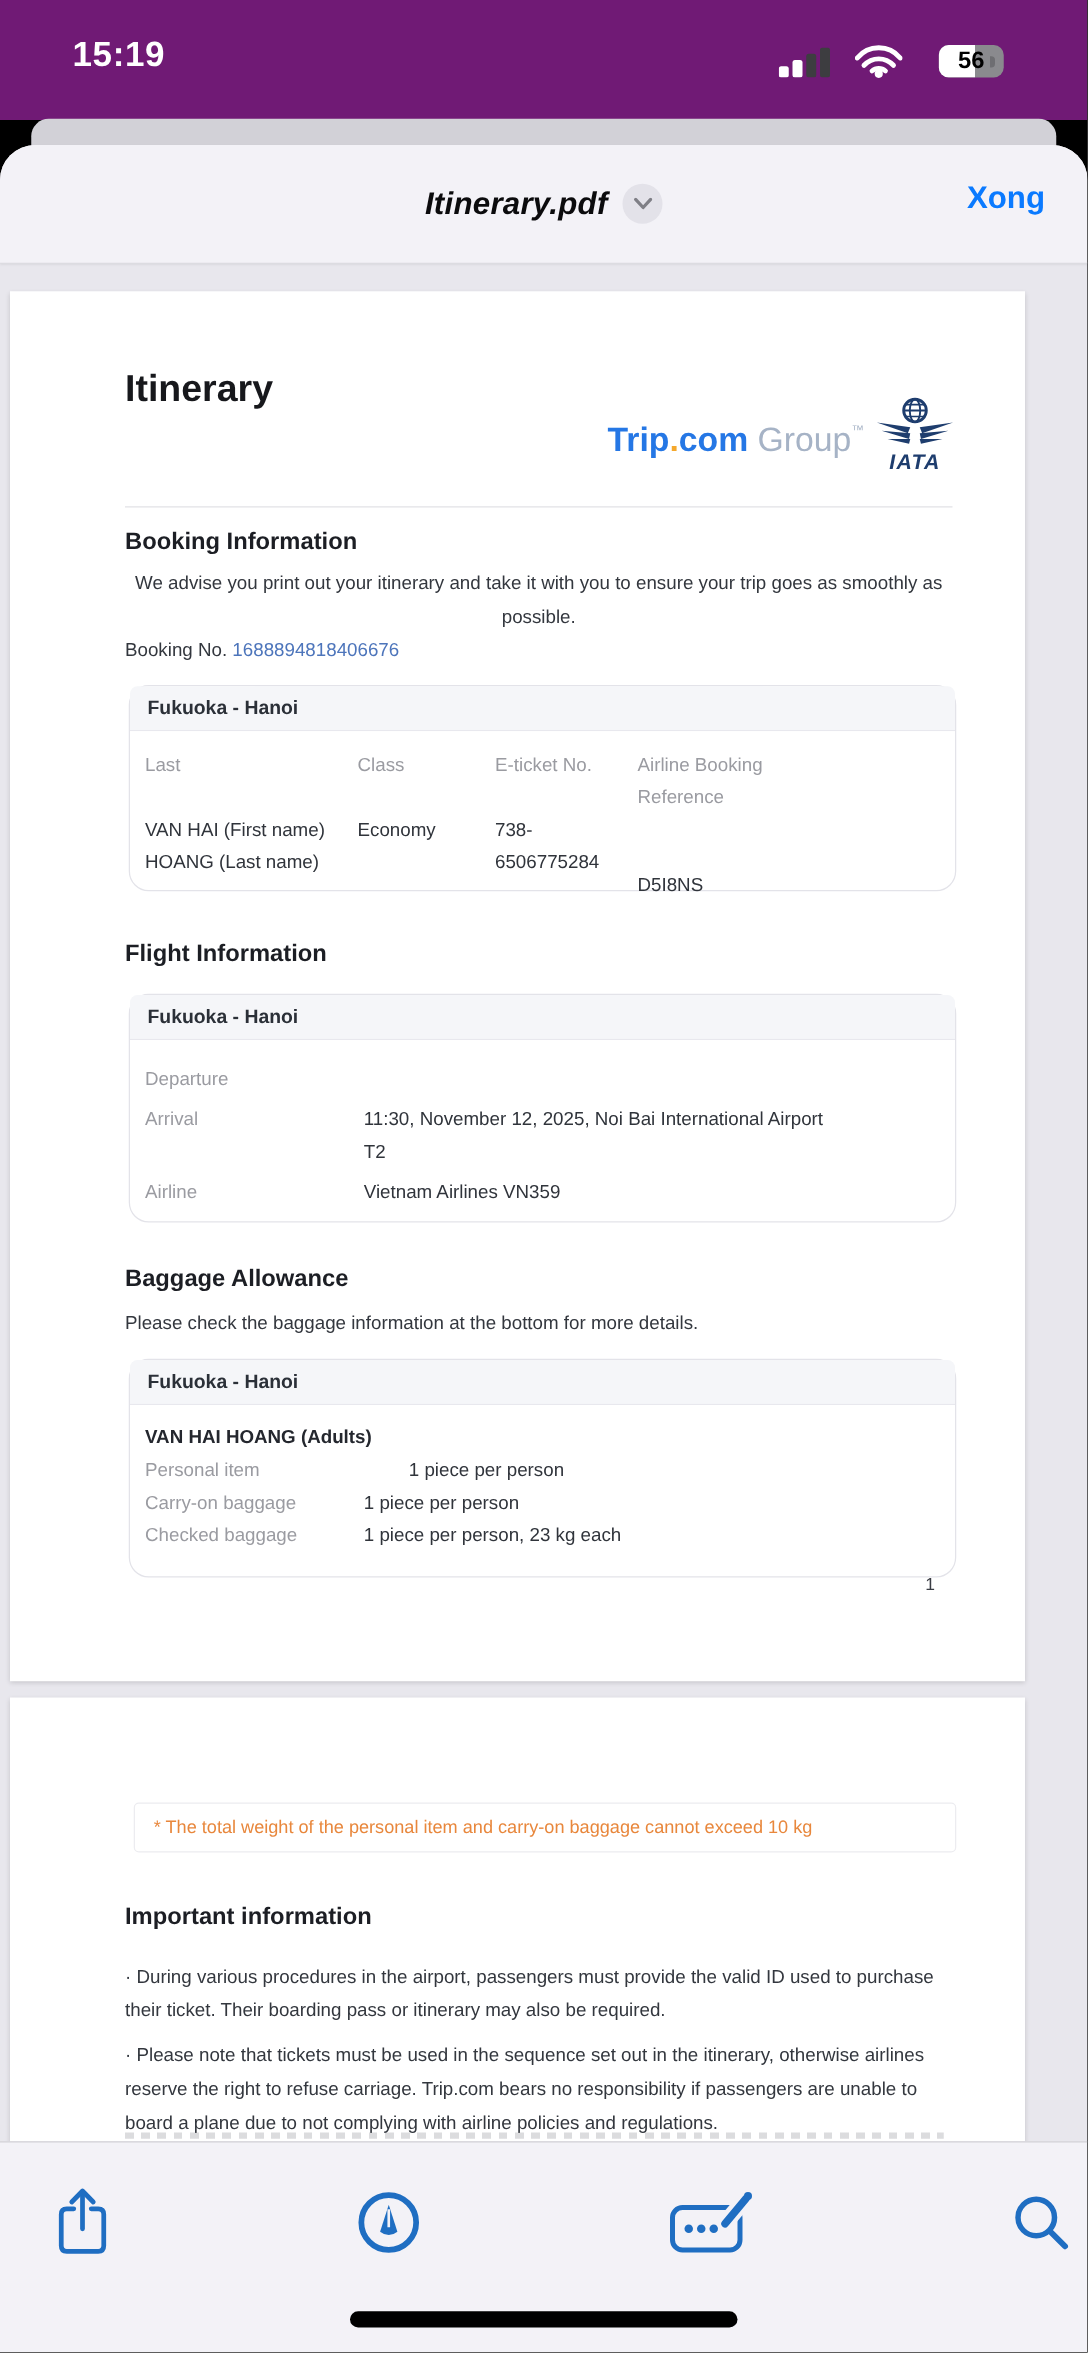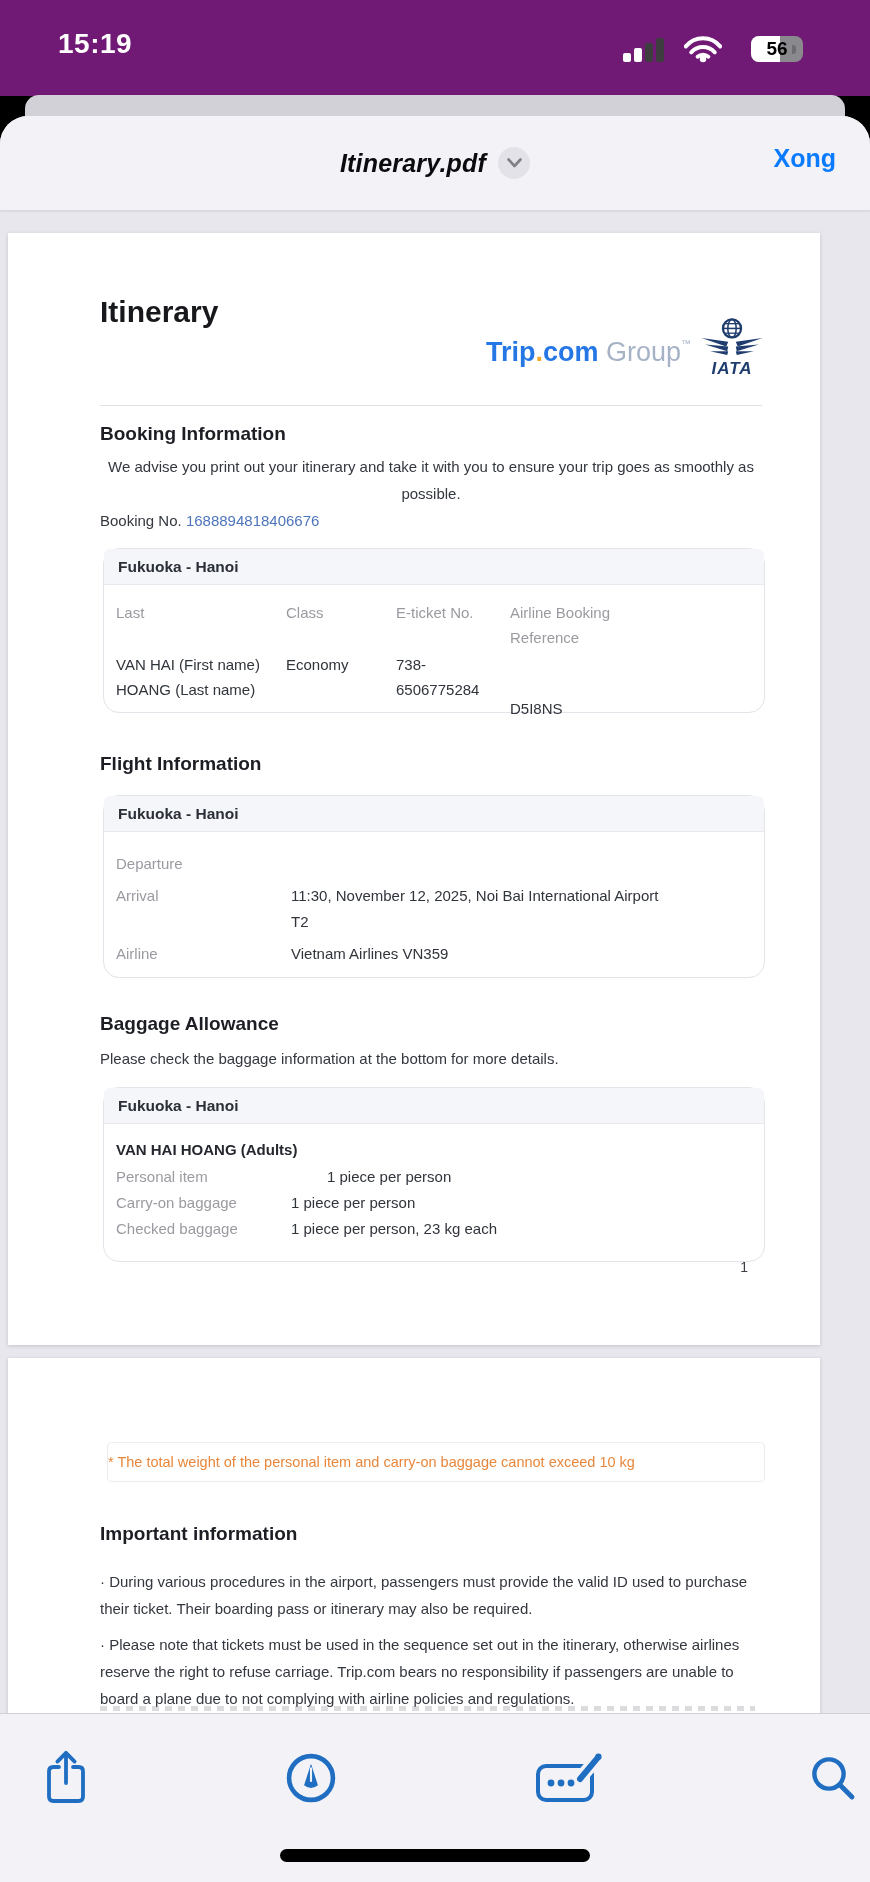--- a/index.html
+++ b/index.html
@@ -47,21 +47,21 @@
   .gridcol{position:absolute;font-size:15px;color:#9a9ba1;line-height:25px;}
   .gridval{position:absolute;font-size:15px;color:#30343b;line-height:25px;}
   .c0{left:12px;width:160px;} .c1{left:182px;width:100px;} .c2{left:292px;width:112px;} .c3{left:406px;width:145px;}
   .rowflex{display:flex;margin-bottom:6px;}
   .rowflex .lbl{width:187px;padding-left:12px;font-size:15px;color:#9a9ba1;line-height:26px;box-sizing:border-box;flex:none;}
   .rowflex .val{width:400px;font-size:15px;color:#30343b;line-height:26px;}
   .passenger{padding:17px 0 6px 12px;font-size:15px;font-weight:bold;color:#24272e;}
   .pagenum{position:absolute;right:72px;top:1026px;font-size:14px;color:#3a3d44;}
   
   .warnbox{position:absolute;left:99px;top:84px;width:658px;height:40px;border:1px solid #ececf0;border-radius:4px;
-           box-sizing:border-box;display:flex;align-items:center;font-size:14.5px;color:#e8873c;}
+           box-sizing:border-box;display:flex;align-items:center;padding-left:15px;font-size:14.5px;color:#e8873c;}
   .para{position:absolute;left:92px;width:660px;font-size:15px;line-height:27px;color:#33373e;}
   .cutline{position:absolute;left:92px;top:348px;width:655px;height:5px;opacity:.35;
            background:repeating-linear-gradient(90deg,#9a9ba1 0 7px,transparent 7px 13px);}
   
   .toolbar{position:absolute;left:0;top:1713px;width:870px;height:169px;background:#f3f2f7;border-top:1px solid #d1d0d5;box-sizing:border-box;}
   .tool-btn{position:absolute;top:28px;width:80px;height:72px;display:flex;align-items:center;justify-content:center;}
   .home{position:absolute;left:280px;top:1849px;width:310px;height:13px;border-radius:7px;background:#000;}
 </style>
 </head>
 <body>

